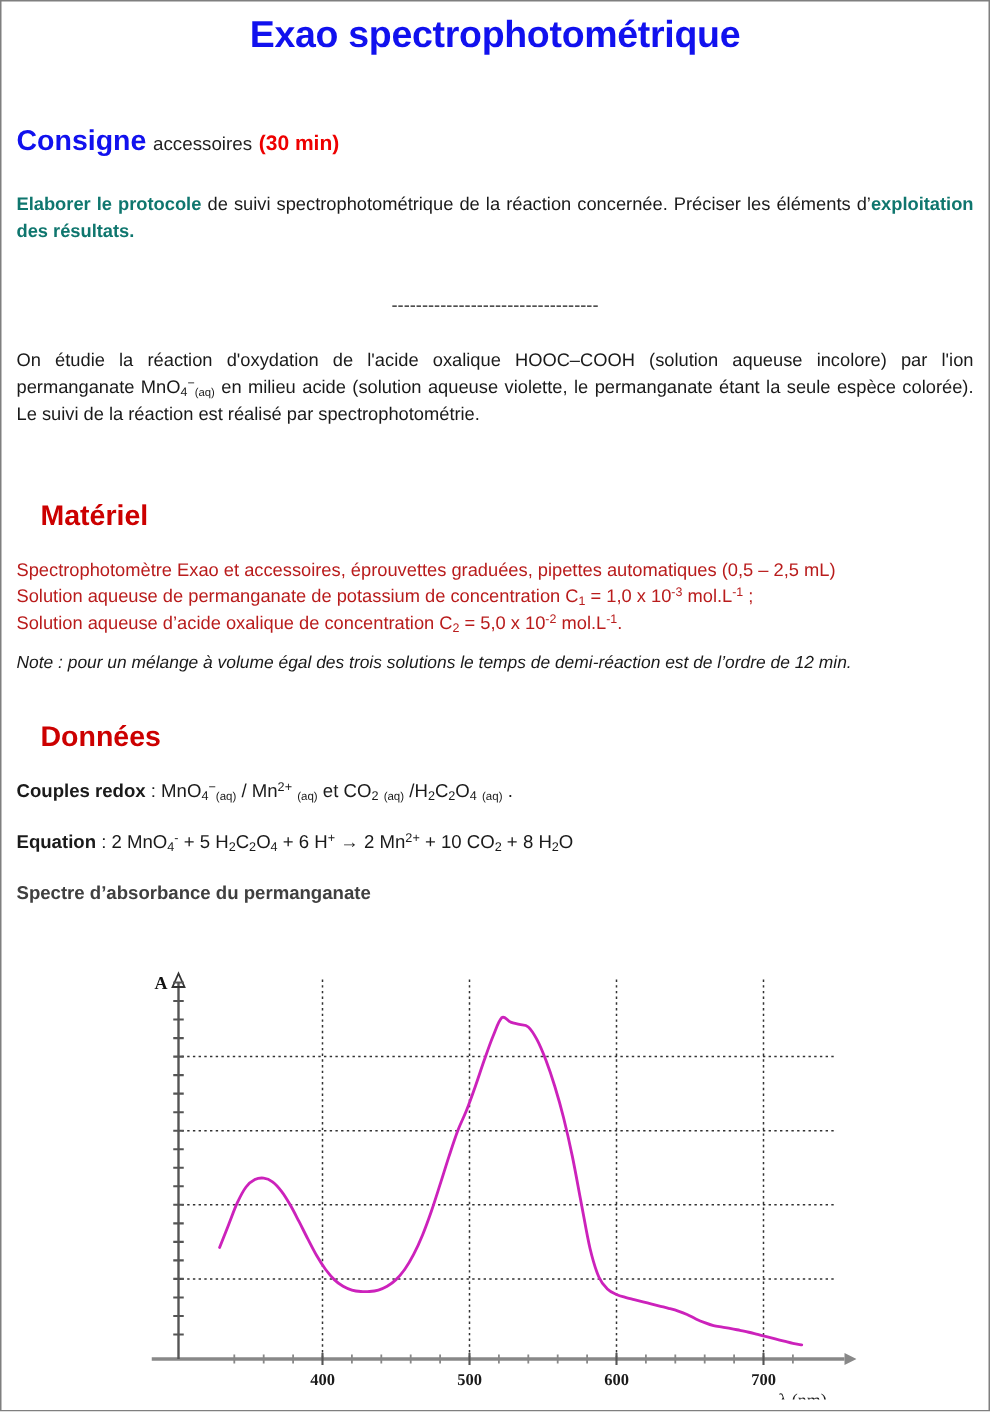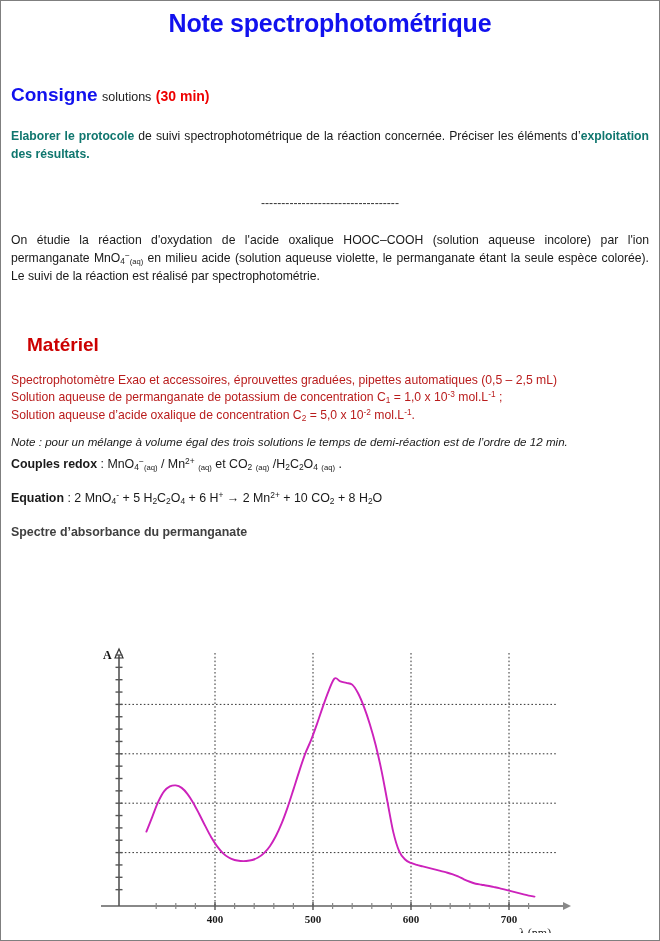--- a/index.html
+++ b/index.html
@@ -100,25 +100,25 @@
   .axis-label { font-family: "Liberation Serif", serif; font-size: 12px; fill: #1a1a1a; }
   .axis-label-a { font-family: "Liberation Serif", serif; font-size: 12px; font-weight: bold; fill: #111; }
 </style>
 </head>
 <body>
 
 <div id="page">
 
   <div class="inner">
 
-    <h1 class="doc-title">Note spectrophotométrique</h1>
+    <h1 class="doc-title">Exao spectrophotométrique</h1>
 
     <div class="consigne-line">
       <span class="sec-blue-inline" style="color:#1111ee;font-size:19px;font-weight:bold;">Consigne</span>
-      <span class="consigne-sub">solutions</span>
+      <span class="consigne-sub">accessoires</span>
       <span class="consigne-time">(30 min)</span>
     </div>
 
     <p class="body-text" style="margin-top:24px;">
       <span class="red-bold">Elaborer le protocole</span><span> de suivi spectrophotométrique de la réaction concernée. Préciser les éléments d’</span><span class="red-bold">exploitation des résultats.</span>
     </p>
 
     <p class="dashes" style="margin-top:33px;">----------------------------------</p>
 
     <p class="body-text" style="margin-top:22px;">On étudie la réaction d'oxydation de l'acide oxalique HOOC–COOH (solution aqueuse incolore) par l'ion permanganate MnO<sub>4</sub><sup>−</sup><span class="aq">(aq)</span> en milieu acide (solution aqueuse violette, le permanganate étant la seule espèce colorée). Le suivi de la réaction est réalisé par spectrophotométrie.</p>
@@ -126,20 +126,21 @@
     <h2 class="sec-red" style="margin-top:48px;">Matériel</h2>
 
     <div class="matlist" style="margin-top:6px;">
       <div>Spectrophotomètre Exao et accessoires, éprouvettes graduées, pipettes automatiques (0,5 – 2,5 mL)</div>
       <div>Solution aqueuse de permanganate de potassium de concentration C<sub>1</sub> = 1,0 x 10<sup>-3</sup> mol.L<sup>-1</sup> ;</div>
       <div>Solution aqueuse d’acide oxalique de concentration C<sub>2</sub> = 5,0 x 10<sup>-2</sup> mol.L<sup>-1</sup>.</div>
     </div>
 
     <p class="note" style="margin-top:11px;">Note : pour un mélange à volume égal des trois solutions le temps de demi-réaction est de l’ordre de 12 min.</p>
 
+    <h2 class="sec-red" style="margin-top:33px;">Données</h2>
 
     <p class="data-line" style="margin-top:8px;"><b>Couples redox</b> : MnO<sub>4</sub><sup>−</sup><span class="aq">(aq)</span> / Mn<sup>2+</sup> <span class="aq">(aq)</span> et  CO<sub>2</sub> <span class="aq">(aq)</span> /H<sub>2</sub>C<sub>2</sub>O<sub>4</sub> <span class="aq">(aq)</span> .</p>
 
     <p class="data-line" style="margin-top:17px;"><b>Equation</b> : 2 MnO<sub>4</sub><sup>-</sup> + 5 H<sub>2</sub>C<sub>2</sub>O<sub>4</sub>  + 6 H<sup>+</sup> → 2 Mn<sup>2+</sup> + 10 CO<sub>2</sub> + 8 H<sub>2</sub>O</p>
 
     <p class="spectre-title" style="margin-top:19px;">Spectre d’absorbance du permanganate</p>
 
   </div>
 
   <div id="chart-wrap">

